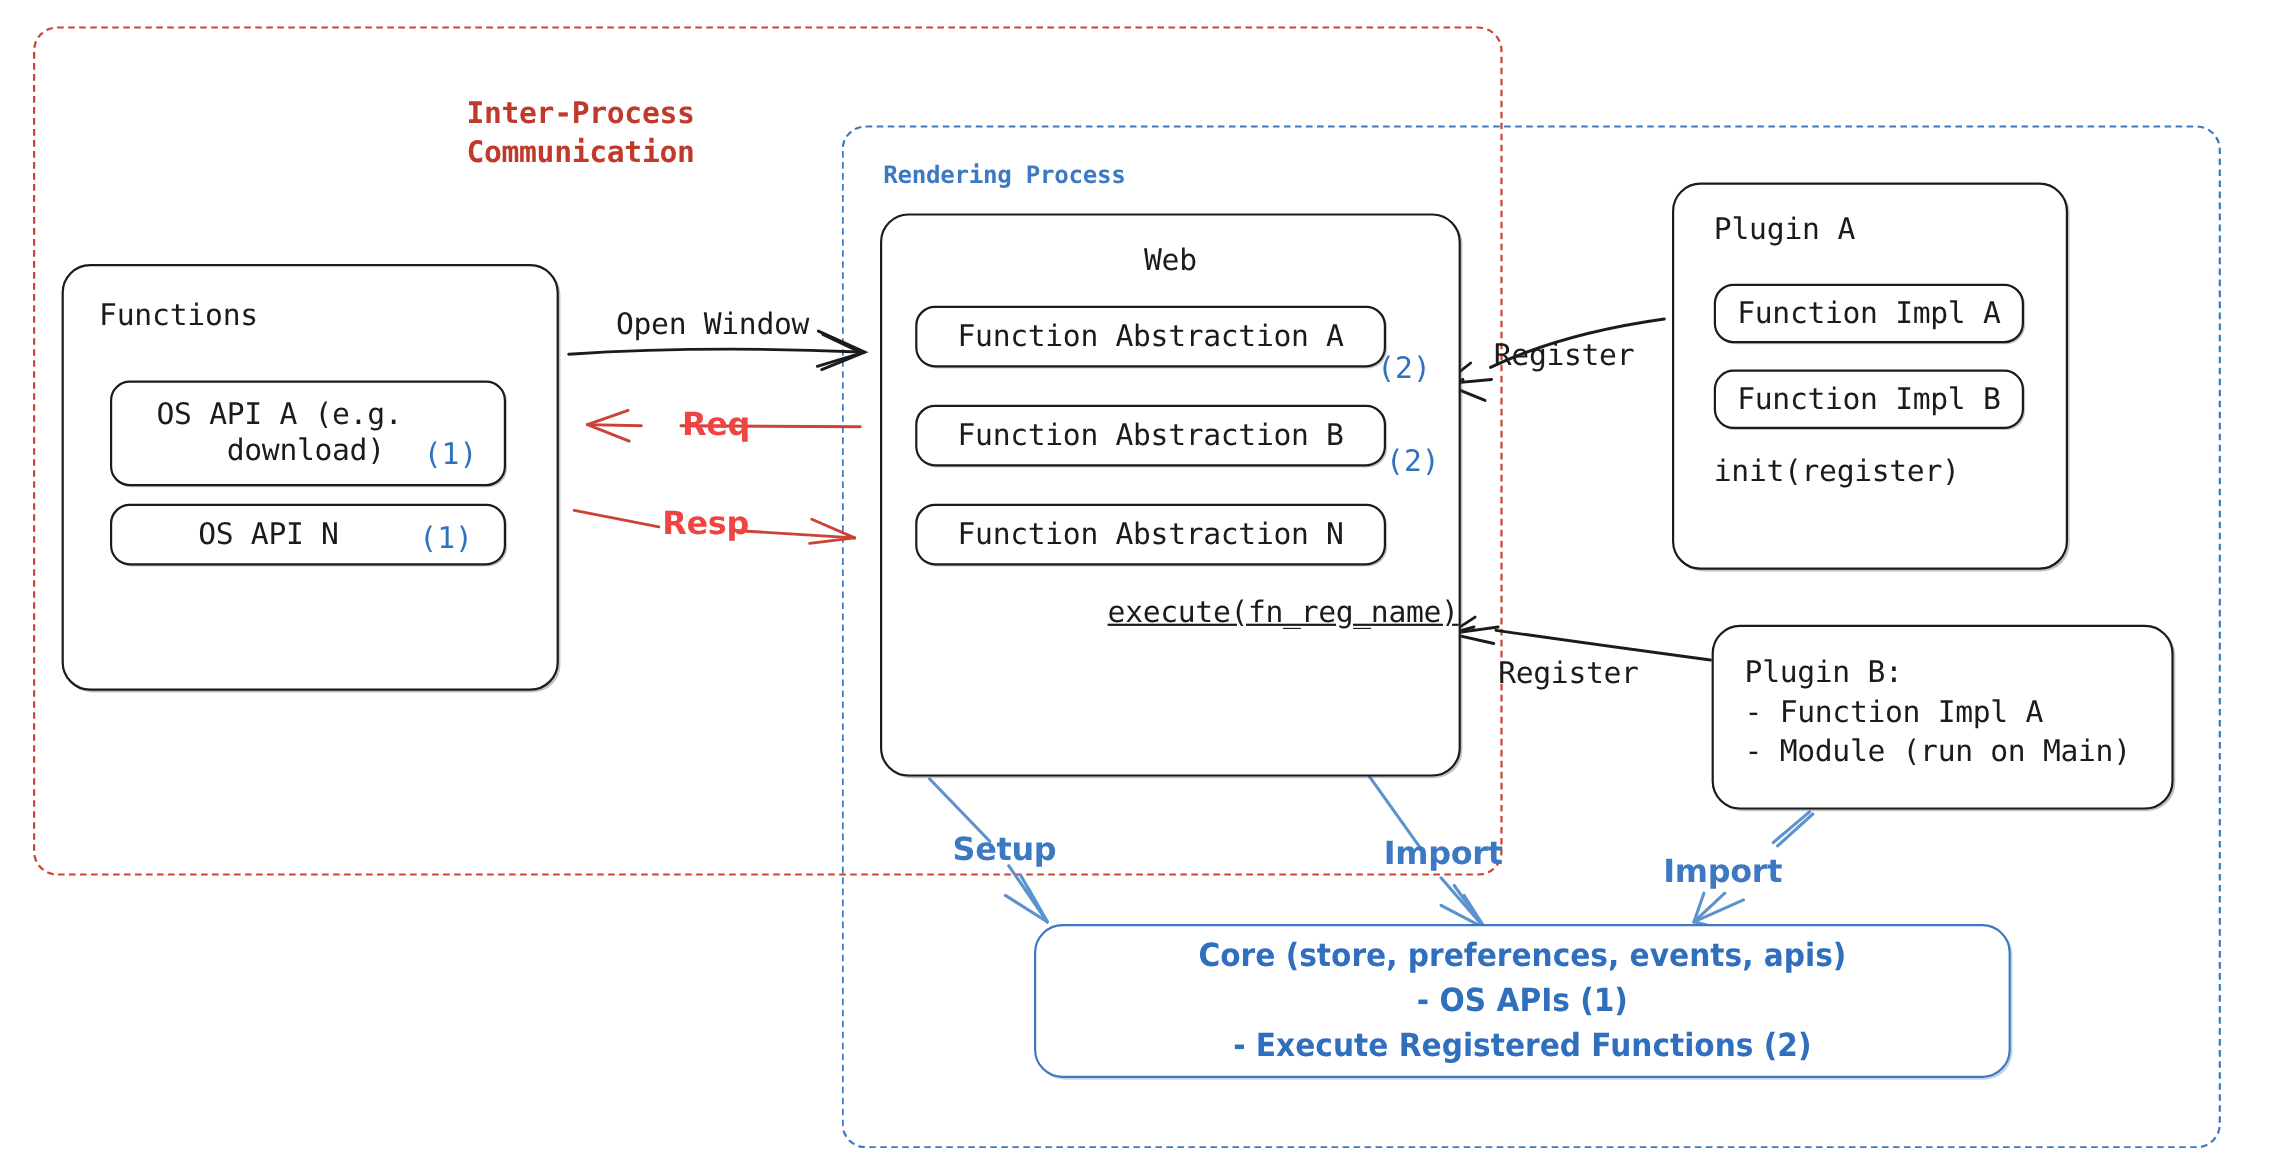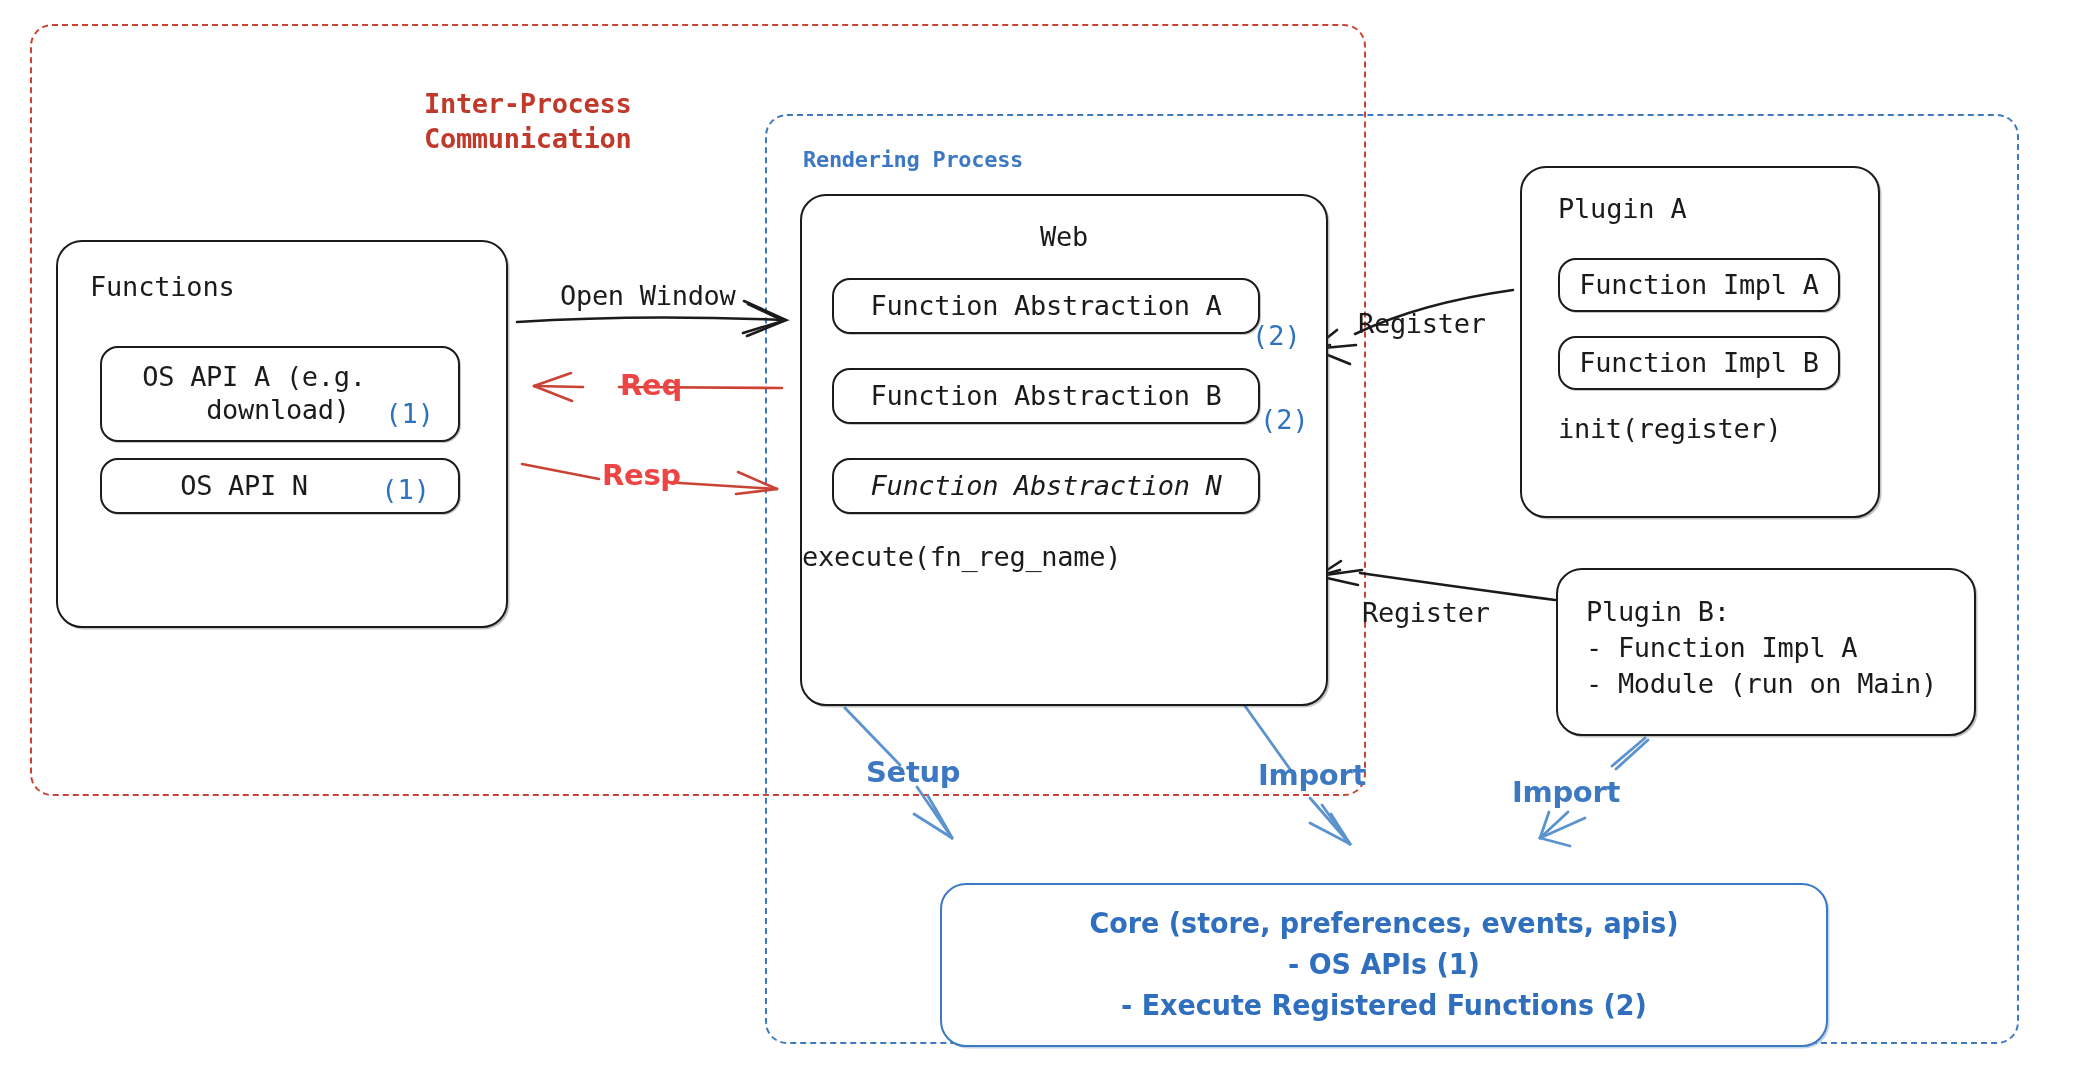--- a/index.html
+++ b/index.html
@@ -245,25 +245,25 @@
     <div class="label caption" style="left:0; right:0; top:24px; text-align:center;">Web</div>
 
     <div class="box inner" style="left:30px; top:82px; width:428px; height:56px; position:absolute;">
       <div class="pill-text">Function Abstraction A</div>
     </div>
 
     <div class="box inner" style="left:30px; top:172px; width:428px; height:56px; position:absolute;">
       <div class="pill-text">Function Abstraction B</div>
     </div>
 
-    <div class="box inner" style="left:30px; top:262px; width:428px; height:56px; position:absolute;font-style:italic;">
+    <div class="box inner" style="left:30px; top:262px; width:428px; height:56px; position:absolute;">
       <div class="pill-text">Function Abstraction N</div>
     </div>
 
-    <div class="label" style="left:0; right:0; top:344px; text-align:left; font-size:27px; letter-spacing:-0.3px;">execute(fn_reg_name)</div>
+    <div class="label" style="left:0; right:0; top:344px; text-align:right; font-size:27px; letter-spacing:-0.3px;text-decoration:underline;">execute(fn_reg_name)</div>
   </div>
 
   <div class="badge" style="left:1252px; top:320px;">(2)</div>
   <div class="badge" style="left:1260px; top:404px;">(2)</div>
 
   <div class="box" style="left:1556px; top:568px; width:420px; height:168px;">
     <div class="label" style="left:28px; top:24px; font-size:27px; letter-spacing:-0.3px; line-height:1.34;">Plugin B:
 - Function Impl A
 - Module (run on Main)</div>
   </div>
@@ -275,21 +275,21 @@
       <div class="pill-text">Function Impl A</div>
     </div>
 
     <div class="box inner" style="left:36px; top:168px; width:282px; height:54px; position:absolute;">
       <div class="pill-text">Function Impl B</div>
     </div>
 
     <div class="label" style="left:36px; top:244px; font-size:27px; letter-spacing:-0.3px;">init(register)</div>
   </div>
 
-  <div class="core-box" style="left:940px; top:883px; width:888px; height:164px;">
+  <div class="core-box" style="left:940px; top:840px; width:888px; height:140px;">
     <div class="core-text">Core (store, preferences, events, apis)
 - OS APIs (1)
 - Execute Registered Functions (2)</div>
   </div>
 
   <div class="edge-label" style="left:560px; top:280px;">Open Window</div>
 
   <div class="edge-label red" style="left:620px; top:368px;">Req</div>
 
   <div class="edge-label red" style="left:602px; top:458px;">Resp</div>

